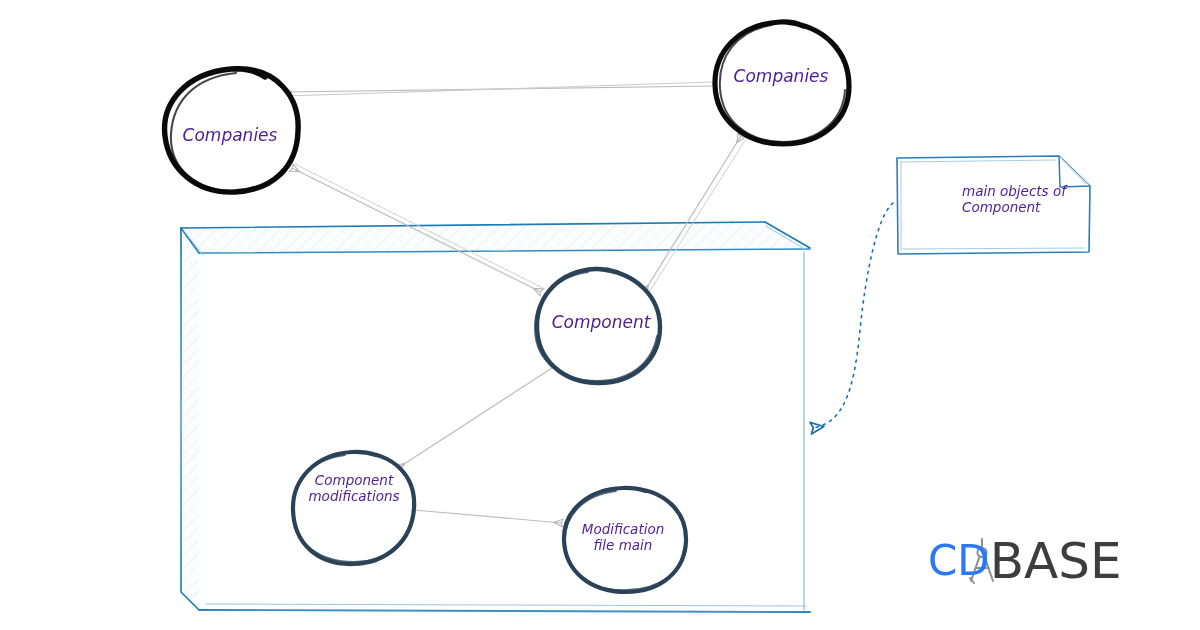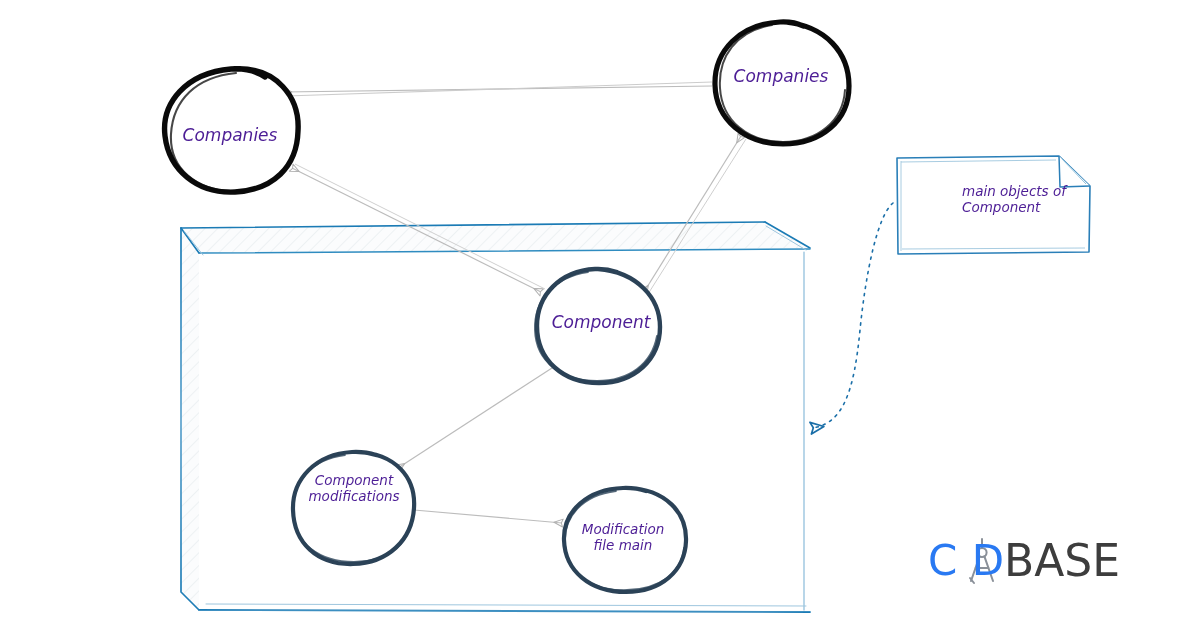--- a/index.html
+++ b/index.html
@@ -58,21 +58,21 @@
   .logo-cad {
     font-family: "DejaVu Sans", "Liberation Sans", sans-serif;
     font-size: 42px;
     font-weight: 400;
     color: #2979f2;
     letter-spacing: 0px;
     line-height: 1;
   }
   .logo-base {
     font-family: "DejaVu Sans", "Liberation Sans", sans-serif;
-    font-size: 44px;
+    font-size: 50px;
     font-weight: 400;
     color: #3d3d3d;
     letter-spacing: 0px;
     line-height: 1;
   }
   .logo-compass {
     position: relative;
     width: 30px;
     height: 46px;
     display: inline-block;

